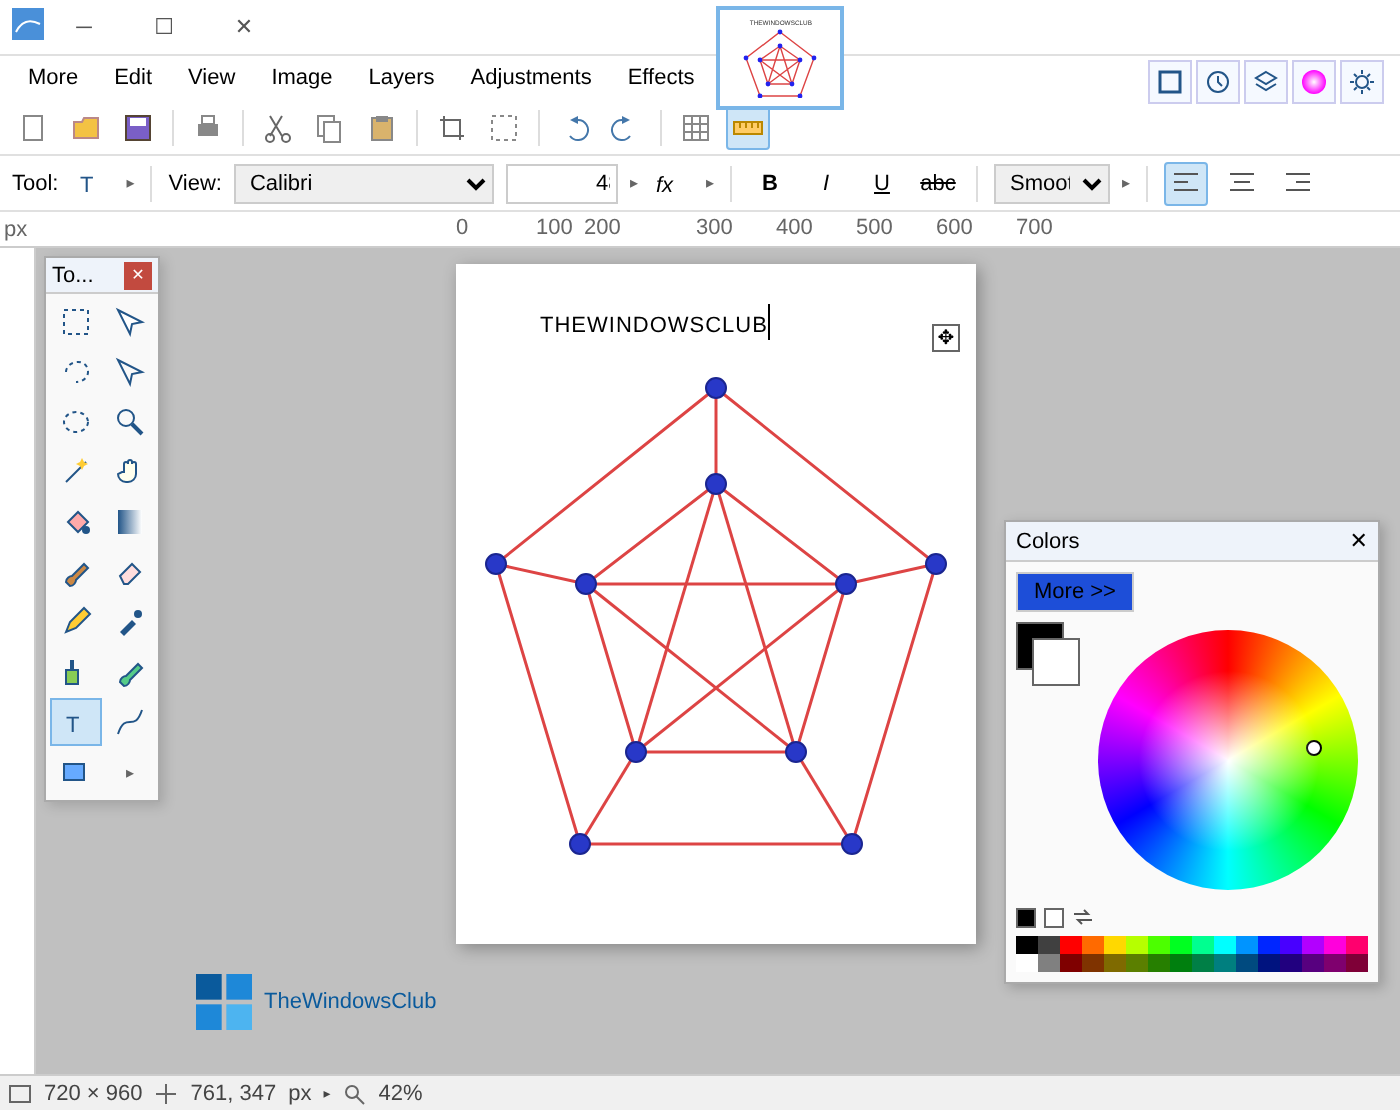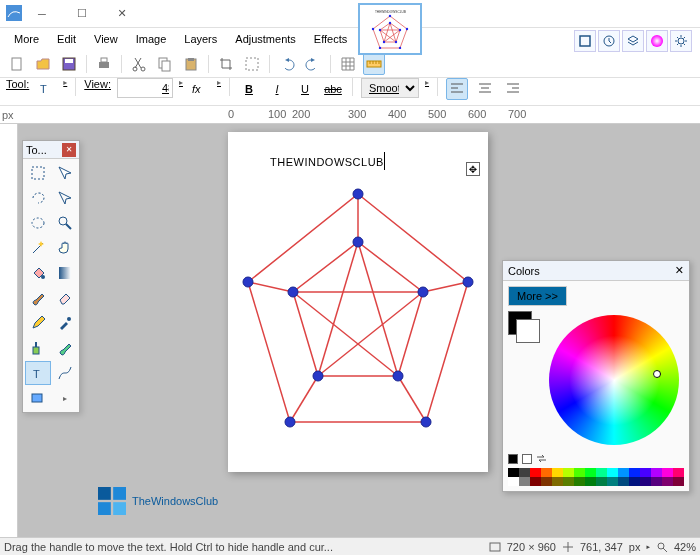--- a/index.html
+++ b/index.html
@@ -9,45 +9,45 @@
 .winbtn{width:40px;height:28px;display:flex;align-items:center;justify-content:center;color:#555;}
 .menubar{height:22px;display:flex;align-items:center;padding:0 6px;gap:2px;}
 .menuitem{padding:3px 8px;}
 .thumb{position:absolute;left:358px;top:3px;width:64px;height:52px;border:2px solid #7ab6e8;background:#fff;display:flex;flex-direction:column;align-items:center;justify-content:center;}
 .thumb .tt{font-size:4px;color:#333;transform:scale(0.8);}
 .thumb svg{width:40px;height:35px;}
 .toolbar{height:28px;display:flex;align-items:center;padding:0 6px;gap:4px;border-bottom:1px solid #e0e0e0;}
 .tbtn{width:22px;height:22px;display:flex;align-items:center;justify-content:center;border:1px solid transparent;border-radius:2px;}
 .tbtn svg{width:16px;height:16px;}
 .tsep{width:1px;height:18px;background:#ddd;margin:0 2px;}
-.opttoolbar{height:28px;display:flex;padding:0 6px;gap:6px;border-bottom:1px solid #e0e0e0;text-decoration:underline;}
+.opttoolbar{height:28px;display:flex;align-items:center;padding:0 6px;gap:6px;border-bottom:1px solid #e0e0e0;}
 .opttoolbar .lbl{font-size:11px;}
 .opttoolbar select,.opttoolbar input{font-size:11px;border:1px solid #ccc;height:20px;padding:0 3px;}
 .ruler-h{height:18px;background:#fff;border-bottom:1px solid #ccc;position:relative;font-size:8px;color:#666;}
 .ruler-h .mark{position:absolute;top:2px;}
 .ruler-v{width:18px;background:#fff;border-right:1px solid #ccc;position:absolute;left:0;top:124px;bottom:18px;}
 .workspace{position:absolute;left:18px;top:124px;right:0;bottom:18px;background:#c0c0c0;overflow:hidden;}
 .canvas{position:absolute;left:210px;top:8px;width:260px;height:340px;background:#fff;box-shadow:2px 2px 8px rgba(0,0,0,.3);}
 .canvas .text{font-size:18px;font-weight:400;letter-spacing:0.5px;margin:18px 0 0 42px;}
 .canvas .cursor{display:inline-block;width:1px;height:18px;background:#000;vertical-align:middle;}
 .movehandle{position:absolute;left:238px;top:30px;width:14px;height:14px;border:1px solid #666;display:flex;align-items:center;justify-content:center;font-size:10px;background:#fff;}
 .statusbar{position:absolute;left:0;bottom:0;right:0;height:18px;background:#f0f0f0;border-top:1px solid #ccc;display:flex;align-items:center;font-size:10px;padding:0 4px;color:#444;gap:6px;}
 .statusbar .grow{flex:1;}
-.toolbox{position:absolute;left:22px;top:140px;width:58px;background:#f9f9f9;border:1px solid #aaa;box-shadow:2px 2px 6px rgba(0,0,0,.15);}
+.toolbox{position:absolute;left:22px;top:128px;width:58px;background:#f9f9f9;border:1px solid #aaa;box-shadow:2px 2px 6px rgba(0,0,0,.15);}
 .toolbox .hdr{height:18px;background:#eef3fa;display:flex;align-items:center;justify-content:space-between;padding:0 3px;font-size:10px;border-bottom:1px solid #ccc;}
 .toolbox .closebtn{width:14px;height:14px;background:#c24a3f;color:#fff;display:flex;align-items:center;justify-content:center;font-size:8px;}
 .toolgrid{display:grid;grid-template-columns:1fr 1fr;gap:1px;padding:2px;}
 .toolgrid .tool{width:26px;height:24px;display:flex;align-items:center;justify-content:center;border:1px solid transparent;}
 .toolgrid .tool.sel{background:#cfe6f7;border-color:#7ab6e8;}
 .colorwin{position:absolute;right:10px;top:260px;width:188px;background:#fafafa;border:1px solid #aaa;box-shadow:2px 2px 6px rgba(0,0,0,.2);}
 .colorwin .hdr{height:20px;background:#eef3fa;display:flex;align-items:center;justify-content:space-between;padding:0 5px;font-size:11px;border-bottom:1px solid #ccc;}
 .colorwin .body{padding:5px;}
 .colorwin .row1{display:flex;gap:4px;margin-bottom:5px;}
 .colorwin select{flex:1;height:20px;font-size:11px;}
-.colorwin .morebtn{height:20px;padding:0 8px;border:1px solid #ccc;background:#0369a1;font-size:11px;}
+.colorwin .morebtn{height:20px;padding:0 8px;border:1px solid #ccc;background:#1d4ed8;font-size:11px;}
 .swatch-main{width:24px;height:24px;border:1px solid #666;}
 .wheel{width:130px;height:130px;border-radius:50%;margin:4px auto;position:relative;background:conic-gradient(red,yellow,lime,cyan,blue,magenta,red);}
 .wheel::after{content:"";position:absolute;left:15%;top:15%;width:70%;height:70%;border-radius:50%;background:radial-gradient(circle,#fff 0%,transparent 70%);}
 .wheel .ring{position:absolute;right:18px;top:55px;width:8px;height:8px;border:1px solid #000;border-radius:50%;background:#fff;}
 .palette{display:grid;grid-template-columns:repeat(16,1fr);gap:0;margin-top:4px;}
 .palette div{height:9px;}
 .watermark{position:absolute;left:98px;bottom:40px;display:flex;align-items:center;gap:6px;color:#0a5a9c;font-size:22px;font-family:"Segoe UI",sans-serif;}
 .watermark .wlogo{width:28px;height:28px;}
 .corner{position:absolute;right:8px;top:30px;display:flex;gap:2px;}
 .corner .cbtn{width:22px;height:22px;border:1px solid #cce;display:flex;align-items:center;justify-content:center;background:#f5f9ff;}
@@ -220,20 +220,21 @@
 <div class="opttoolbar">
   <span class="lbl">Tool:</span>
   <div class="tbtn">
       <svg>
         <text x="2" y="12" font-size="13" font-family="serif" fill="#258">T</text>
       </svg>
     </div>
   <span style="font-size:8px;color:#666;">▸</span>
   <div class="tsep"></div>
   <span class="lbl">View:</span>
+  <select style="width:130px;"><option>Calibri</option></select>
   <input style="width: 56px; padding-left: 44px;" value="48">
   <span style="font-size:8px;color:#666;">▸</span>
   <div class="tbtn">
       <svg>
         <text x="0" y="12" font-size="11" font-style="italic">fx</text>
       </svg>
     </div>
   <span style="font-size:8px;color:#666;">▸</span>
   <div class="tsep"></div>
   <div class="tbtn">
@@ -504,21 +505,20 @@
       <rect x="13" y="0" width="11" height="11" fill="#1e88d8"></rect>
       <rect x="0" y="13" width="11" height="11" fill="#1e88d8"></rect>
       <rect x="13" y="13" width="11" height="11" fill="#4db4f0"></rect>
     </svg>
   <span>TheWindowsClub</span>
 </div>
 
 <div class="ws-watermark">wsxwin.com</div>
 
 <div class="statusbar">
-  <span class="grow">Drag the handle to move the text. Hold Ctrl to hide handle and cur...</span>
   <svg width="12" height="12">
       <rect x="1" y="2" width="10" height="8" fill="none" stroke="#666"></rect>
     </svg>
   <span>720 × 960</span>
   <svg width="12" height="12">
       <path d="M6 1v10M1 6h10" stroke="#666"></path>
     </svg>
   <span>761, 347</span>
   <span>px</span>
   <span style="font-size:7px;">▸</span>

